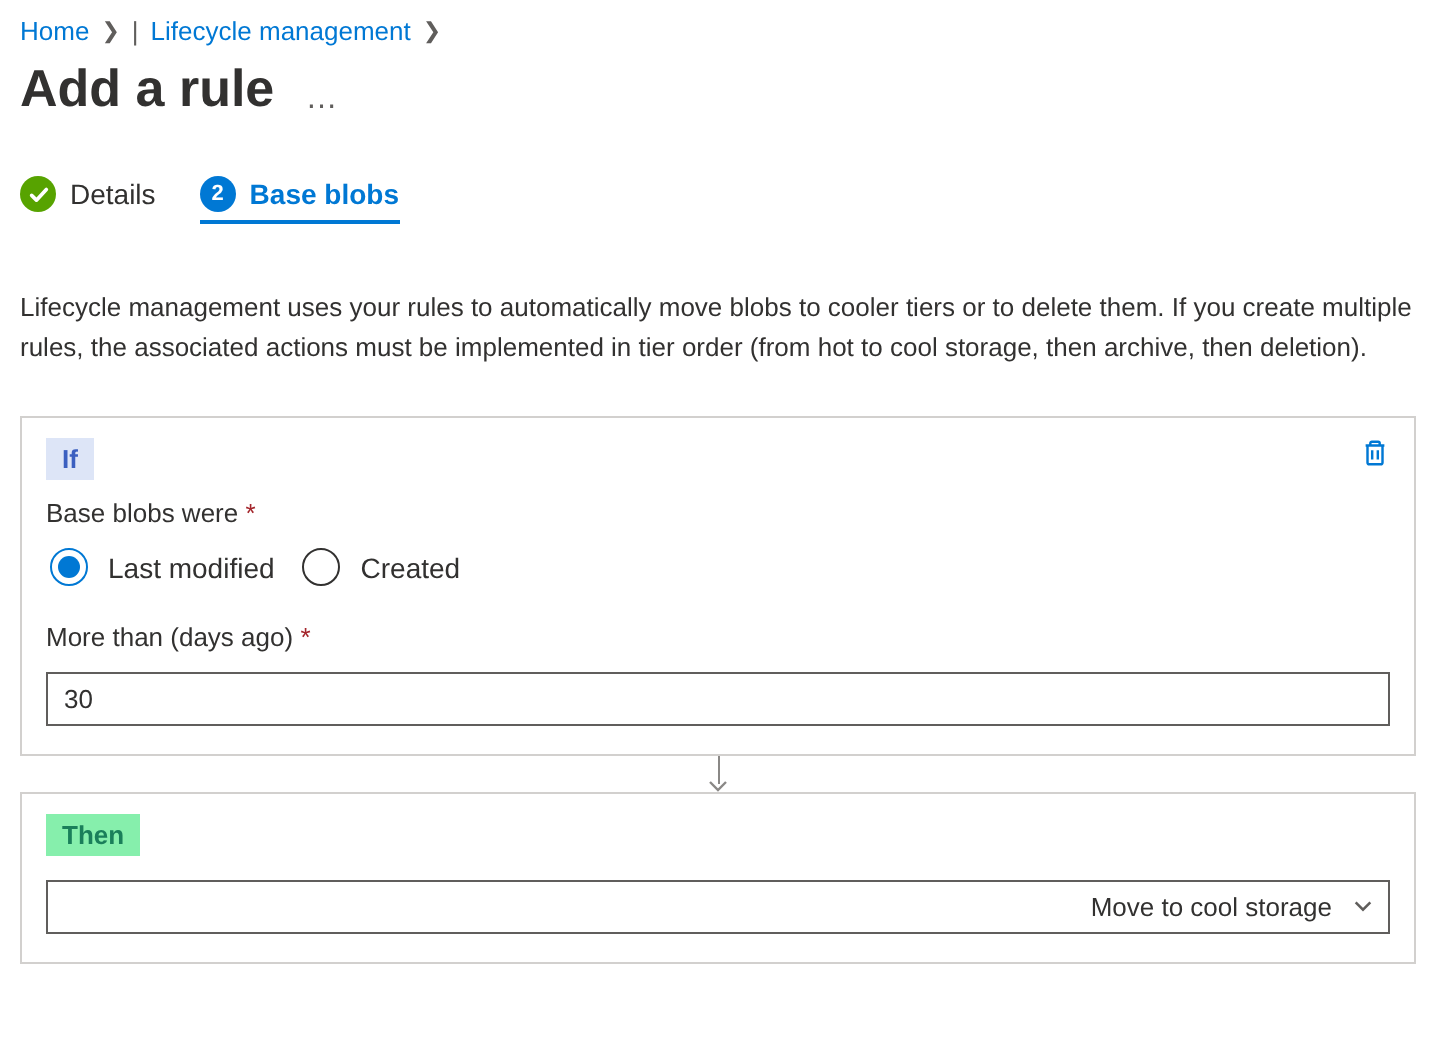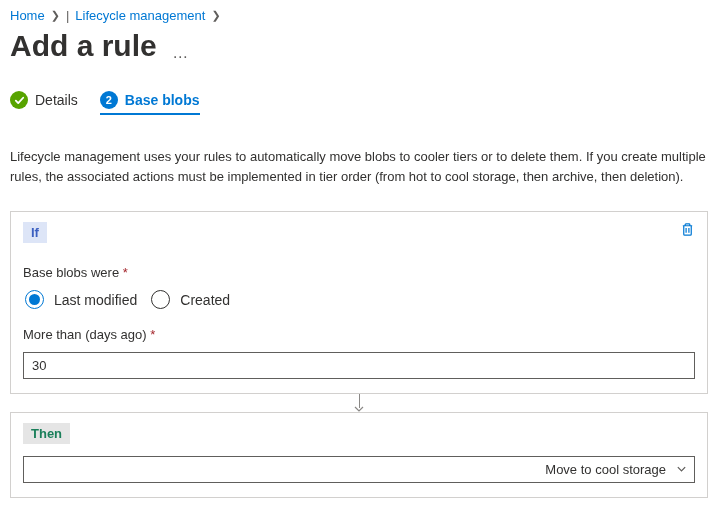--- a/index.html
+++ b/index.html
@@ -15,21 +15,21 @@
       display: flex;
       align-items: center;
       gap: 6px;
       font-size: 13px;
       margin-bottom: 6px;
     }
     .breadcrumb a { color: #0078d4; text-decoration: none; cursor: pointer; }
     .breadcrumb .sep { color: #605e5c; font-size: 11px; }
     .breadcrumb .pipe { color: #605e5c; }
     h1.page-title {
-      font-size: 30px;
+      font-size: 26px;
       font-weight: 600;
       color: #323130;
       display: inline-block;
       margin-bottom: 28px;
     }
     .title-dots {
       color: #605e5c;
       font-size: 16px;
       margin-left: 12px;
       vertical-align: middle;
@@ -66,32 +66,32 @@
     }
     .card {
       border: 1px solid #d2d0ce;
       padding: 10px 12px 14px;
       position: relative;
     }
     .card-header {
       display: flex;
       justify-content: space-between;
       align-items: flex-start;
-      margin-bottom: 22px;
+      margin-bottom: 9px;
     }
     .tag-if {
       background: #dde5f7;
       color: #3b5fc0;
       font-weight: 600;
       padding: 3px 8px;
       font-size: 13px;
       display: inline-block;
     }
     .tag-then {
-      background: #e5e5e5;
+      background: #86efac;
       color: #1a7f5a;
       font-weight: 600;
       padding: 3px 8px;
       font-size: 13px;
       display: inline-block;
     }
     .delete-icon { color: #0078d4; cursor: pointer; }
     .delete-icon svg { width: 15px; height: 15px; fill: none; stroke: #0078d4; stroke-width: 1.3; }
     .field-label { font-size: 13px; color: #323130; margin-bottom: 10px; }
     .req { color: #a4262c; }

